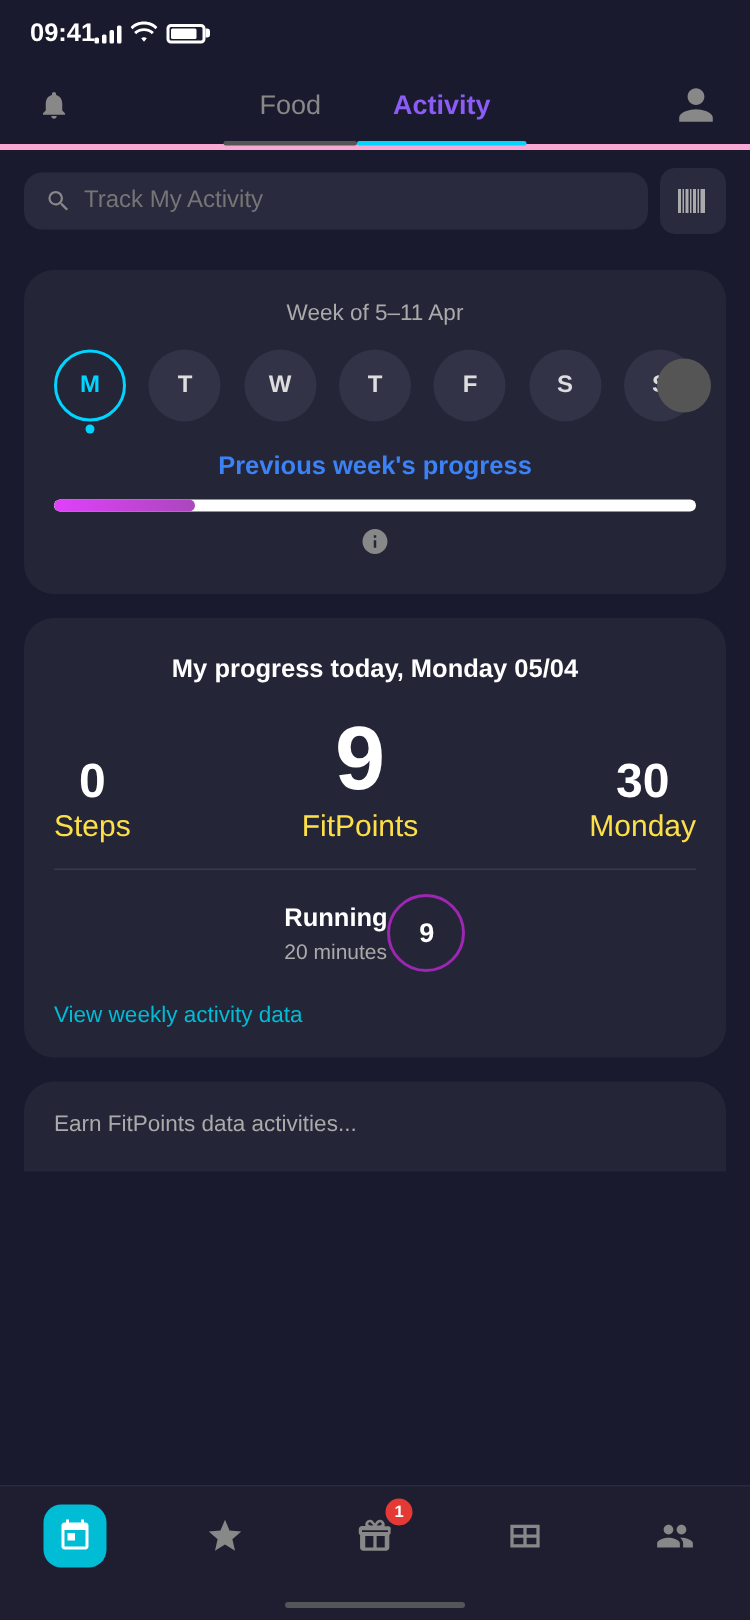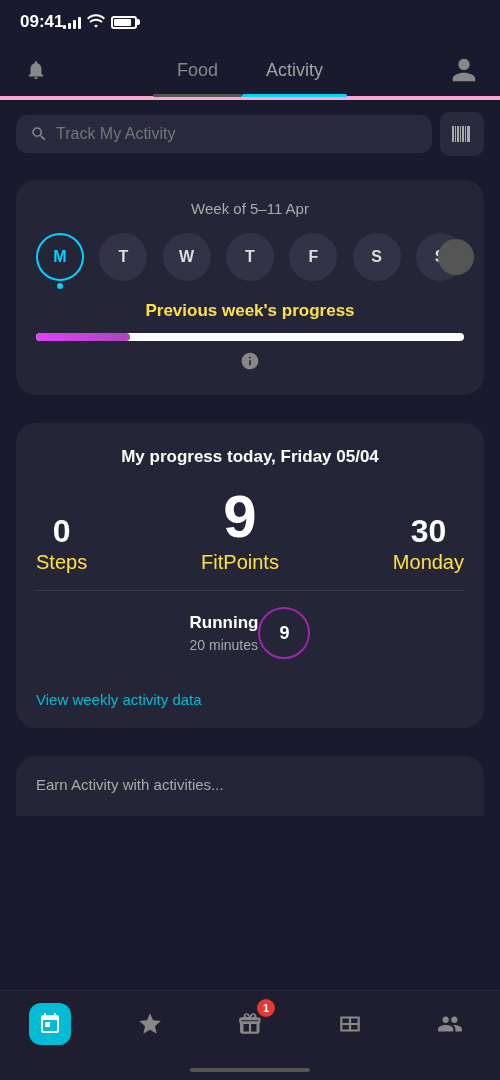--- a/index.html
+++ b/index.html
@@ -103,22 +103,22 @@
 
     .tab-item {
       padding: 8px 24px;
       font-size: 18px;
       cursor: pointer;
       position: relative;
       color: #888;
     }
 
     .tab-item.active {
-      color: #a3a3a3;
-      font-weight: 400;
+      color: #8b5cf6;
+      font-weight: 700;
     }
 
     .tab-item.active::after {
       content: '';
       position: absolute;
       bottom: -8px;
       left: 0;
       right: 0;
       height: 3px;
       background: #00d4ff;
@@ -178,21 +178,21 @@
       display: flex;
       align-items: center;
       justify-content: center;
     }
 
     
     .main-content {
       padding: 12px 16px;
       display: flex;
       flex-direction: column;
-      gap: 28px;
+      gap: 16px;
     }
 
     
     .card {
       background: #252538;
       border-radius: 20px;
       padding: 20px;
     }
 
     .week-label {
@@ -255,21 +255,21 @@
       cursor: pointer;
     }
 
     .progress-section {
       margin-top: 8px;
     }
 
     .progress-title {
       font-size: 17px;
       font-weight: 700;
-      color: #fde047;
+      color: #3b82f6;
       text-align: center;
       margin-bottom: 12px;
     }
 
     .progress-bar-wrap {
       background: #fff;
       height: 8px;
       border-radius: 4px;
       overflow: hidden;
       margin-bottom: 10px;
@@ -368,21 +368,21 @@
       align-items: center;
       justify-content: center;
       font-size: 18px;
       font-weight: 700;
       color: #fff;
     }
 
     .view-link {
       color: #00bcd4;
       font-size: 15px;
-      margin-top: 32px;
+      margin-top: 20px;
       cursor: pointer;
       text-decoration: none;
       display: block;
     }
 
     
     .partial-card {
       background: #252538;
       border-radius: 20px 20px 0 0;
       padding: 20px;
@@ -534,21 +534,21 @@
       </div>
       <div class="progress-info-icon">
         <svg width="20" height="20" viewBox="0 0 24 24" fill="#888">
           <path d="M12 2C6.48 2 2 6.48 2 12s4.48 10 10 10 10-4.48 10-10S17.52 2 12 2zm1 15h-2v-6h2v6zm0-8h-2V7h2v2z"></path>
         </svg>
       </div>
     </div>
   </div>
 
   <div class="today-card">
-    <div class="today-title">My progress today, Friday 05/04</div>
+    <div class="today-title">My progress today, Monday 05/04</div>
 
     <div class="stats-row">
       <div class="stat-item">
         <span class="stat-value">0</span>
         <span class="stat-label">Steps</span>
       </div>
       <div class="stat-item">
         <span class="stat-value large">9</span>
         <span class="stat-label">FitPoints</span>
       </div>
@@ -567,21 +567,21 @@
       </div>
       <div class="fitpoints-circle">
         <span>9</span>
       </div>
     </div>
 
     <a class="view-link" href="#">View weekly activity data</a>
   </div>
 
   <div class="partial-card">
-    <span class="partial-text">Earn Activity with activities...</span>
+    <span class="partial-text">Earn FitPoints data activities...</span>
   </div>
 
 </div>
 
 <div class="bottom-nav">
 
   <div class="nav-item">
     <div class="nav-icon-wrap active-nav">
       <svg width="24" height="24" viewBox="0 0 24 24" fill="white">
         <path d="M19 3h-1V1h-2v2H8V1H6v2H5c-1.1 0-2 .9-2 2v14c0 1.1.9 2 2 2h14c1.1 0 2-.9 2-2V5c0-1.1-.9-2-2-2zm0 16H5V8h14v11zM7 10h5v5H7z"></path>

